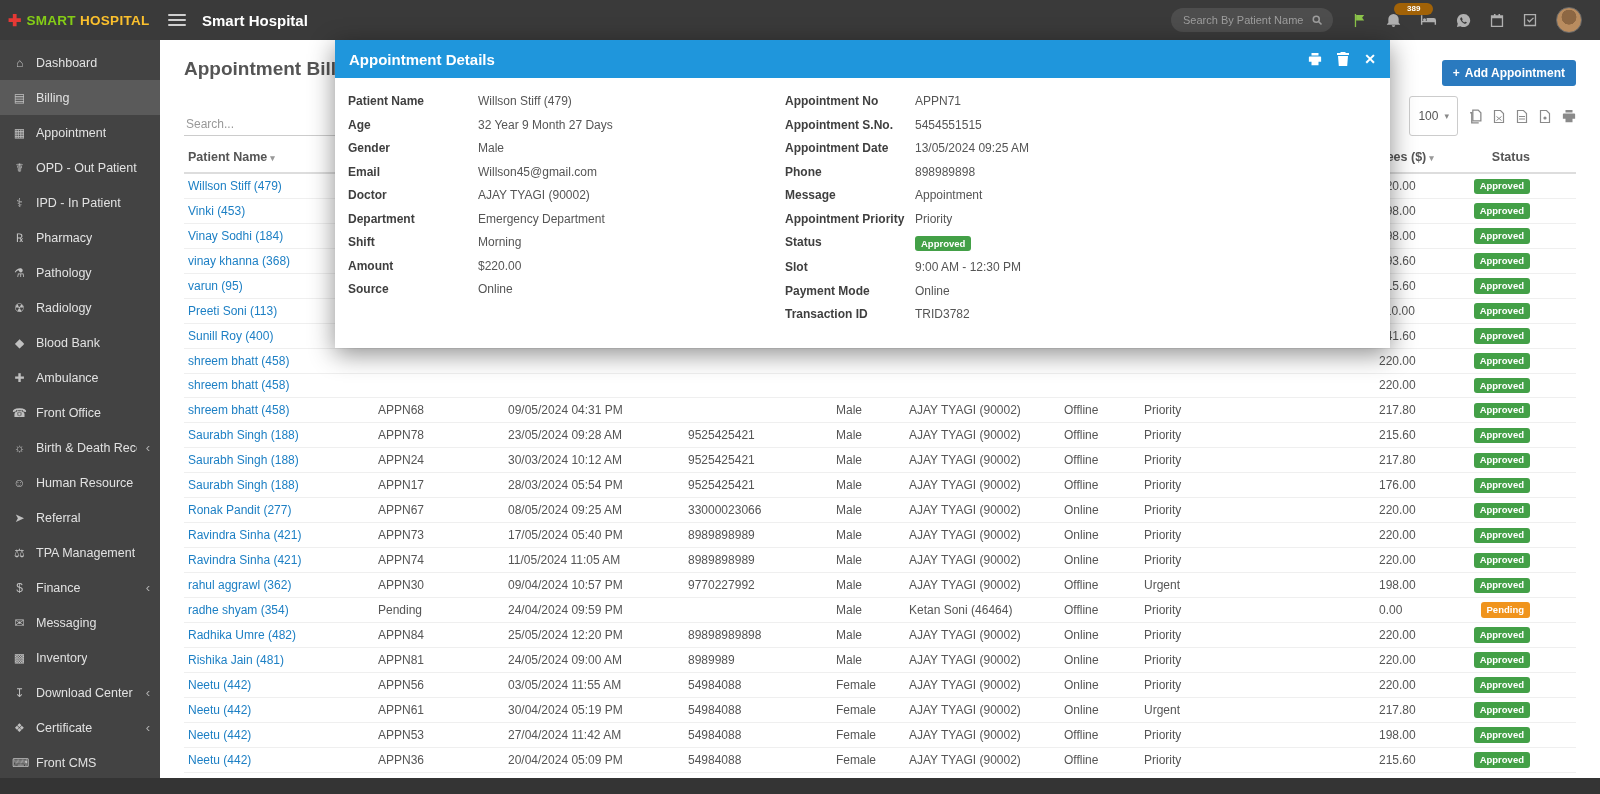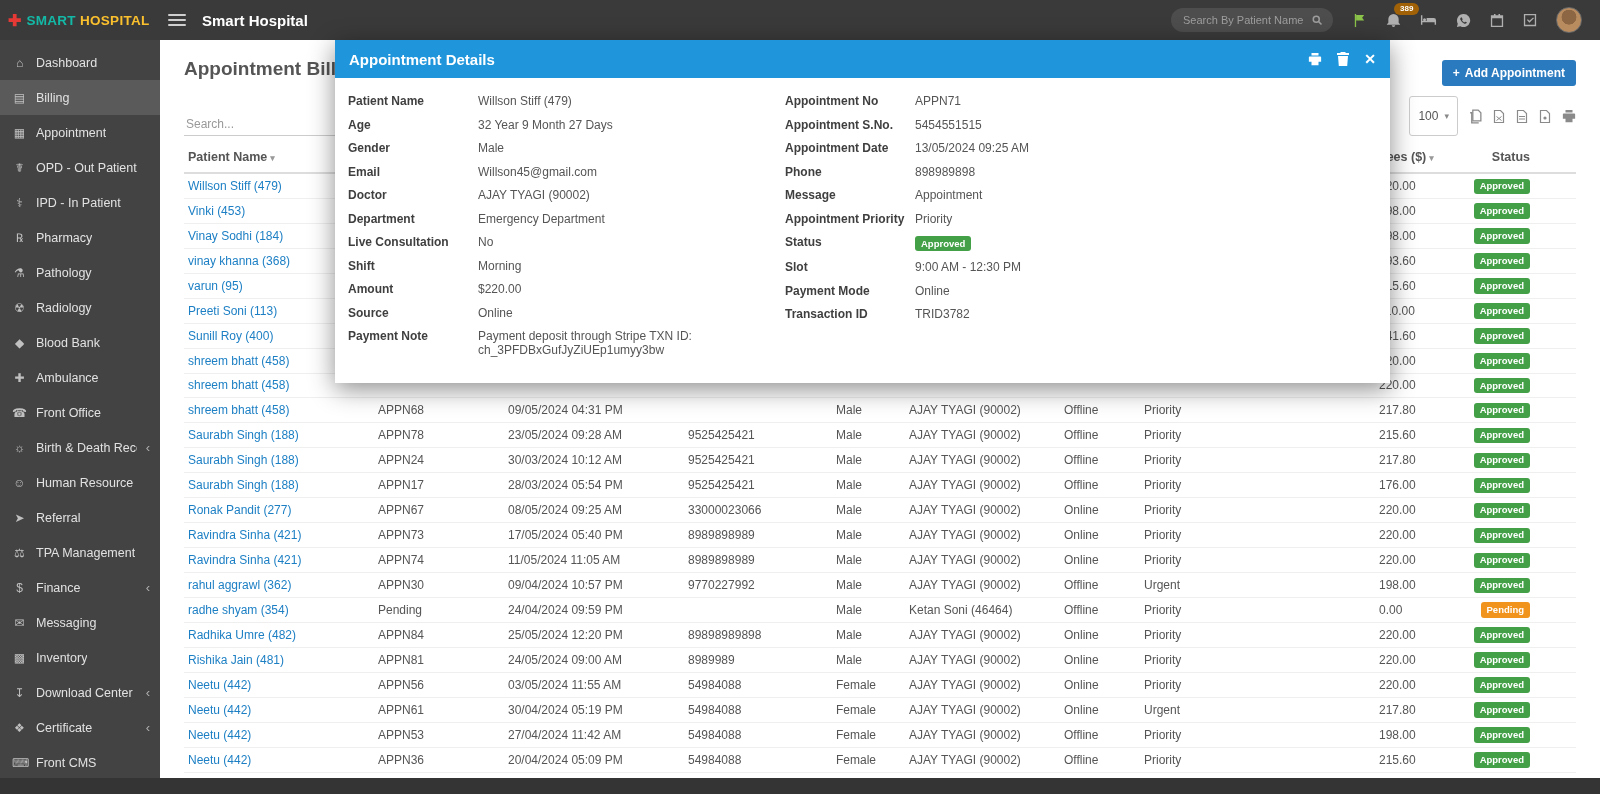--- a/index.html
+++ b/index.html
@@ -3,30 +3,30 @@
 <meta charset="utf-8">
 <style>
   * { box-sizing: border-box; }
   html,body { margin:0; width:1600px; height:794px; background:#343434; font-family:"Liberation Sans", sans-serif; overflow:hidden; }
 
   
   .topbar { height:40px; background:#3a3a3a; display:flex; align-items:center; }
   .logo { width:160px; padding:0 8px; display:flex; align-items:center; gap:5px; height:100%; }
   .logo-cross { color:#e53935; font-size:16px; font-weight:bold; }
   .logo-text { font-size:13.5px; font-weight:bold; letter-spacing:.3px; white-space:nowrap; }
-  .logo-smart { color:#14b8a6; } .logo-hosp { color:#fbc02d; }
+  .logo-smart { color:#84cc16; } .logo-hosp { color:#fbc02d; }
   .hamburger { width:18px; display:flex; flex-direction:column; gap:3px; margin:0 10px 0 8px; cursor:pointer; }
   .hamburger span { height:2px; background:#cfcfcf; border-radius:1px; }
   .topbar-title { color:#fff; font-size:15px; font-weight:bold; margin-left:6px; }
   .topbar-right { margin-left:auto; display:flex; align-items:center; gap:19px; padding-right:18px; }
   .topbar-search { background:#4d4d4d; border-radius:13px; height:24px; width:162px; display:flex; align-items:center; padding:4px 10px; gap:6px; }
   .topbar-search input { flex:1; background:transparent; border:none; outline:none; color:#ddd; font-size:11px; font-family:inherit; min-width:0; }
   .topbar-search input::placeholder { color:#9e9e9e; }
   .top-icon { color:#b0b0b0; position:relative; display:inline-flex; cursor:pointer; }
-  .nbadge { position:absolute; top:-9px; left:8px; background:#a16207; color:#fff; font-size:8px; font-weight:bold; border-radius:7px; padding:2px 6px; line-height:1; }
+  .nbadge { position:absolute; top:-9px; left:8px; background:#a16207; color:#fff; font-size:8px; font-weight:bold; border-radius:7px; padding:2px 13px; line-height:1; }
   .avatar { width:26px; height:26px; border-radius:50%; background:radial-gradient(circle at 50% 38%, #8d6743 38%, #b98c5f 40%); border:1px solid #6a6a6a; cursor:pointer; }
 
   
   .layout { display:flex; height:738px; }
   .sidebar { width:160px; background:#434343; padding-top:5px; flex:none; overflow:hidden; }
   .side-item { display:flex; align-items:center; height:35px; padding:0 10px 0 12px; color:#e2e2e2; font-size:12.5px; cursor:pointer; gap:9px; }
   .side-item.active { background:#5a5a5a; }
   .side-icon { width:15px; color:#c0c0c0; font-size:12px; text-align:center; flex:none; }
   .side-label { white-space:nowrap; overflow:hidden; }
   .side-chevron { margin-left:auto; color:#b0b0b0; font-size:13px; }
@@ -649,39 +649,31 @@
         </div>
         <div class="field-row">
           <div class="field-label">Doctor</div>
           <div class="field-value">AJAY TYAGI (90002)</div>
         </div>
         <div class="field-row">
           <div class="field-label">Department</div>
           <div class="field-value">Emergency Department</div>
         </div>
         <div class="field-row">
-          <div class="field-label">Live Consultation</div>
-          <div class="field-value">No</div>
-        </div>
-        <div class="field-row">
           <div class="field-label">Shift</div>
           <div class="field-value">Morning</div>
         </div>
         <div class="field-row">
           <div class="field-label">Amount</div>
           <div class="field-value">$220.00</div>
         </div>
         <div class="field-row">
           <div class="field-label">Source</div>
           <div class="field-value">Online</div>
         </div>
-        <div class="field-row">
-          <div class="field-label">Payment Note</div>
-          <div class="field-value">Payment deposit through Stripe TXN ID: ch_3PFDBxGufJyZiUEp1umyy3bw</div>
-        </div>
       </div>
     <div class="modal-col right" id="mright">
         <div class="field-row">
           <div class="field-label">Appointment No</div>
           <div class="field-value">APPN71</div>
         </div>
         <div class="field-row">
           <div class="field-label">Appointment S.No.</div>
           <div class="field-value">5454551515</div>
         </div>

